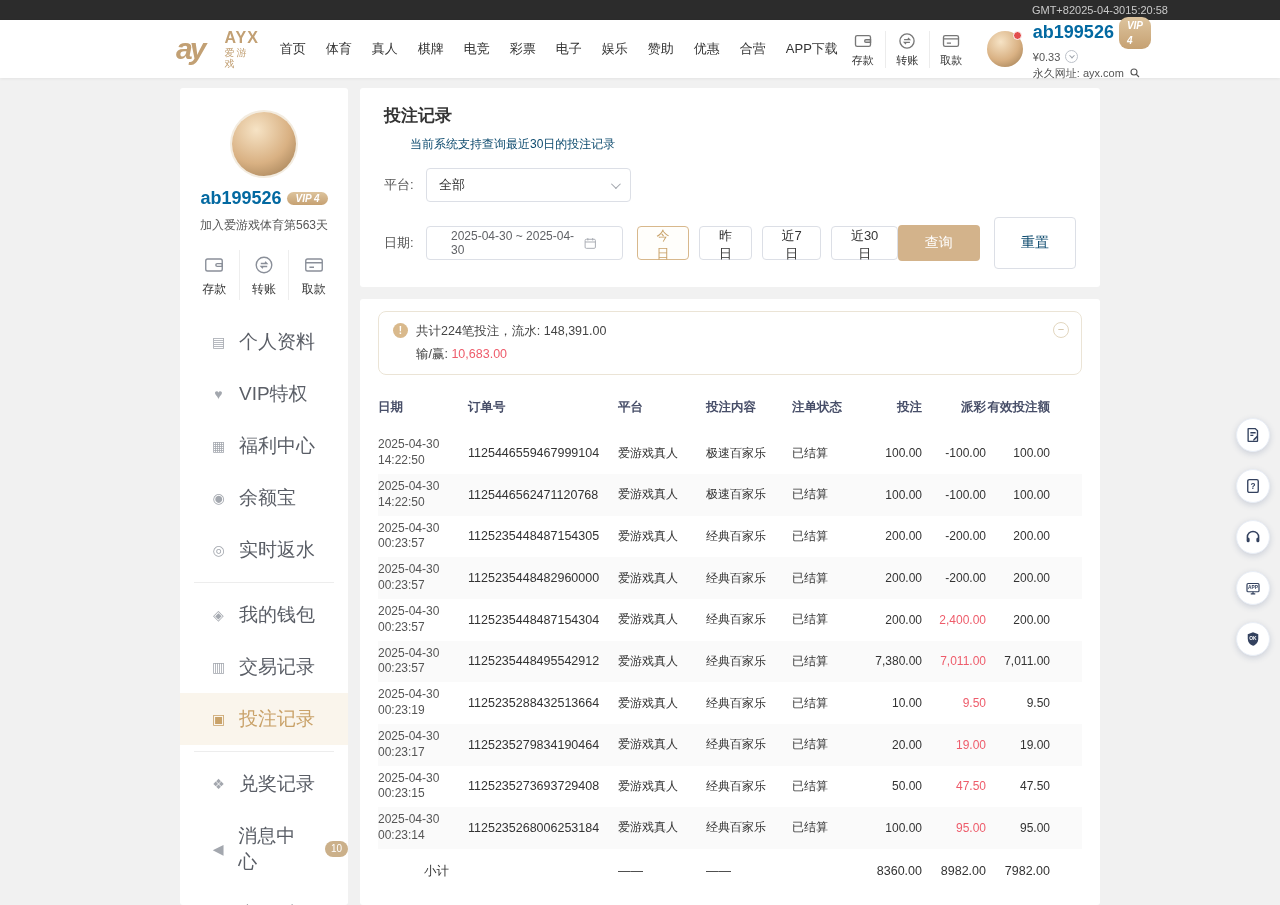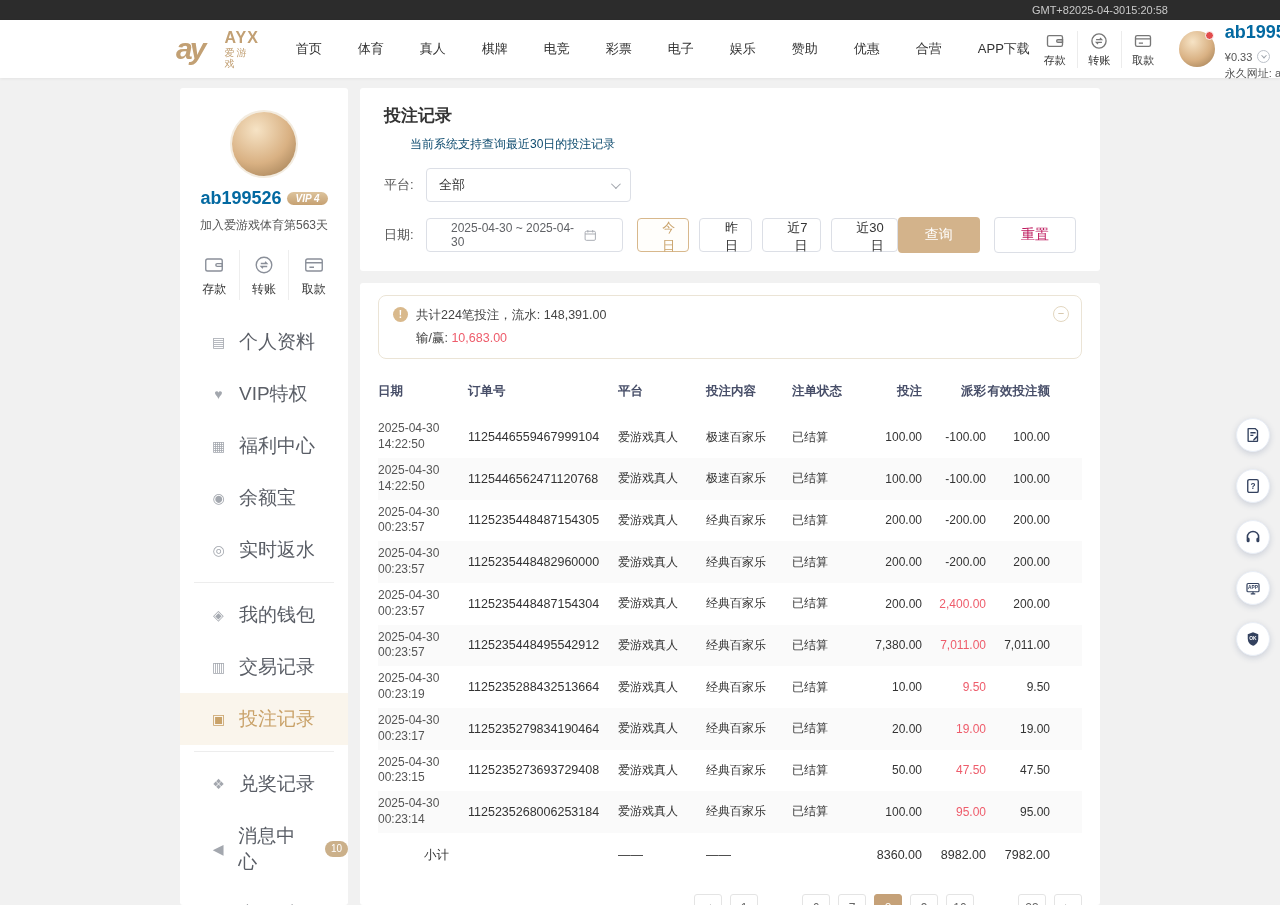--- a/index.html
+++ b/index.html
@@ -12,21 +12,21 @@
 
   
   .header { height:58px; background:#fff; display:flex; align-items:center;
     padding:0 176px; box-shadow:0 1px 3px rgba(0,0,0,.06); position:relative; z-index:3; }
   .logo { display:flex; align-items:center; gap:21px; color:#c2a074; margin-right:18px; }
   .logo-mark { font-size:30px; font-weight:800; font-style:italic; letter-spacing:-3px; line-height:1; }
   .logo-text { line-height:1.1; }
   .logo-abbr { font-size:16px; font-weight:800; letter-spacing:1px; }
   .logo-name { font-size:10px; letter-spacing:2px; }
   .nav { display:flex; gap:14px; font-size:13px; color:#333; }
-  .nav a { text-decoration:none; color:#333; white-space:nowrap; padding:4px 3px; cursor:pointer;margin-left:16px; }
+  .nav a { text-decoration:none; color:#333; white-space:nowrap; padding:4px 3px; cursor:pointer; }
   .hdr-right { margin-left:auto; display:flex; align-items:center; }
   .act { min-width:44px; text-align:center; padding:0 8px; cursor:pointer; }
   .act + .act { border-left:1px solid #ececec; }
   .act svg { display:block; margin:0 auto; }
   .act-label { font-size:11px; color:#333; margin-top:2px; }
   .avatar-sm { width:36px; height:36px; border-radius:50%; flex:none; margin:0 10px 0 14px; position:relative;
     background:radial-gradient(circle at 38% 30%, #f6e3c5, #d9b183 55%, #97764d); }
   .avatar-sm::after { content:""; position:absolute; top:0; right:1px; width:7px; height:7px;
     background:#e24c4c; border:1px solid #fff; border-radius:50%; }
   .uinfo { font-size:11px; color:#555; line-height:1.5; }
@@ -72,27 +72,27 @@
   .page-sub { margin-top:9px; font-size:12px; color:#0c4a6e;margin-left:26px; }
   .filter-row { display:flex; align-items:center; margin-top:15px; }
   .f-label { width:42px; font-size:13px; color:#555; flex:none; }
   .select { width:205px; height:34px; border:1px solid #dcdfe6; border-radius:4px; background:#fff;
     display:flex; align-items:center; justify-content:space-between; padding:0 12px; font-size:13px; color:#333; cursor:pointer; }
   .chev { width:7px; height:7px; border-right:1.4px solid #a0a4ab; border-bottom:1.4px solid #a0a4ab;
     transform:rotate(45deg) translateY(-2px); }
   .date-input { width:200px; height:34px; border:1px solid #dcdfe6; border-radius:4px; background:#fff;
     display:flex; align-items:center; justify-content:space-between; padding:0 24px; font-size:12px; color:#606266; cursor:pointer; }
   .range-btn { height:34px; padding:0 13px; margin-left:10px; border:1px solid #dcdfe6; border-radius:4px;
-    background:#fff; font-size:13px; color:#333; cursor:pointer; font-family:inherit;text-align:right; }
+    background:#fff; font-size:13px; color:#333; cursor:pointer; font-family:inherit; }
   .range-btn:first-of-type { margin-left:14px; }
   .range-btn.active { border-color:#d8b88c; color:#c9a269; background:#fffefb; }
   .btn-search { margin-left:auto; width:84px; height:36px; border:none; border-radius:4px;
     background:#d3b38b; color:#fff; font-size:14px; cursor:pointer; font-family:inherit; }
-  .btn-reset { margin-left:14px; width:84px; height:36px; border:1px solid #dcdfe6; border-radius:4px;
-    background:#fff; color:#be185d; font-size:14px; cursor:pointer; font-family:inherit; }
+  .btn-reset { margin-left:14px; width:84px; height:52px; border:1px solid #dcdfe6; border-radius:4px;
+    background:#fff; color:#0c4a6e; font-size:14px; cursor:pointer; font-family:inherit; }
 
   
   .table-card { background:#fff; border-radius:3px; margin-top:12px; flex:1; overflow:hidden;
     padding:8px 18px 0; display:flex; flex-direction:column; }
   .summary { margin:4px 0; border:1px solid #ebe4d6; border-radius:8px; padding:8px 14px;
     display:flex; position:relative; }
   .sum-icon { width:15px; height:15px; border-radius:50%; background:#d9b98c; color:#fff; flex:none;
     font-size:10px; font-weight:bold; text-align:center; line-height:15px; margin:3px 8px 0 0; }
   .sum-lines { font-size:12.5px; color:#444; line-height:1.85; }
   .red { color:#ee5c6b; }

